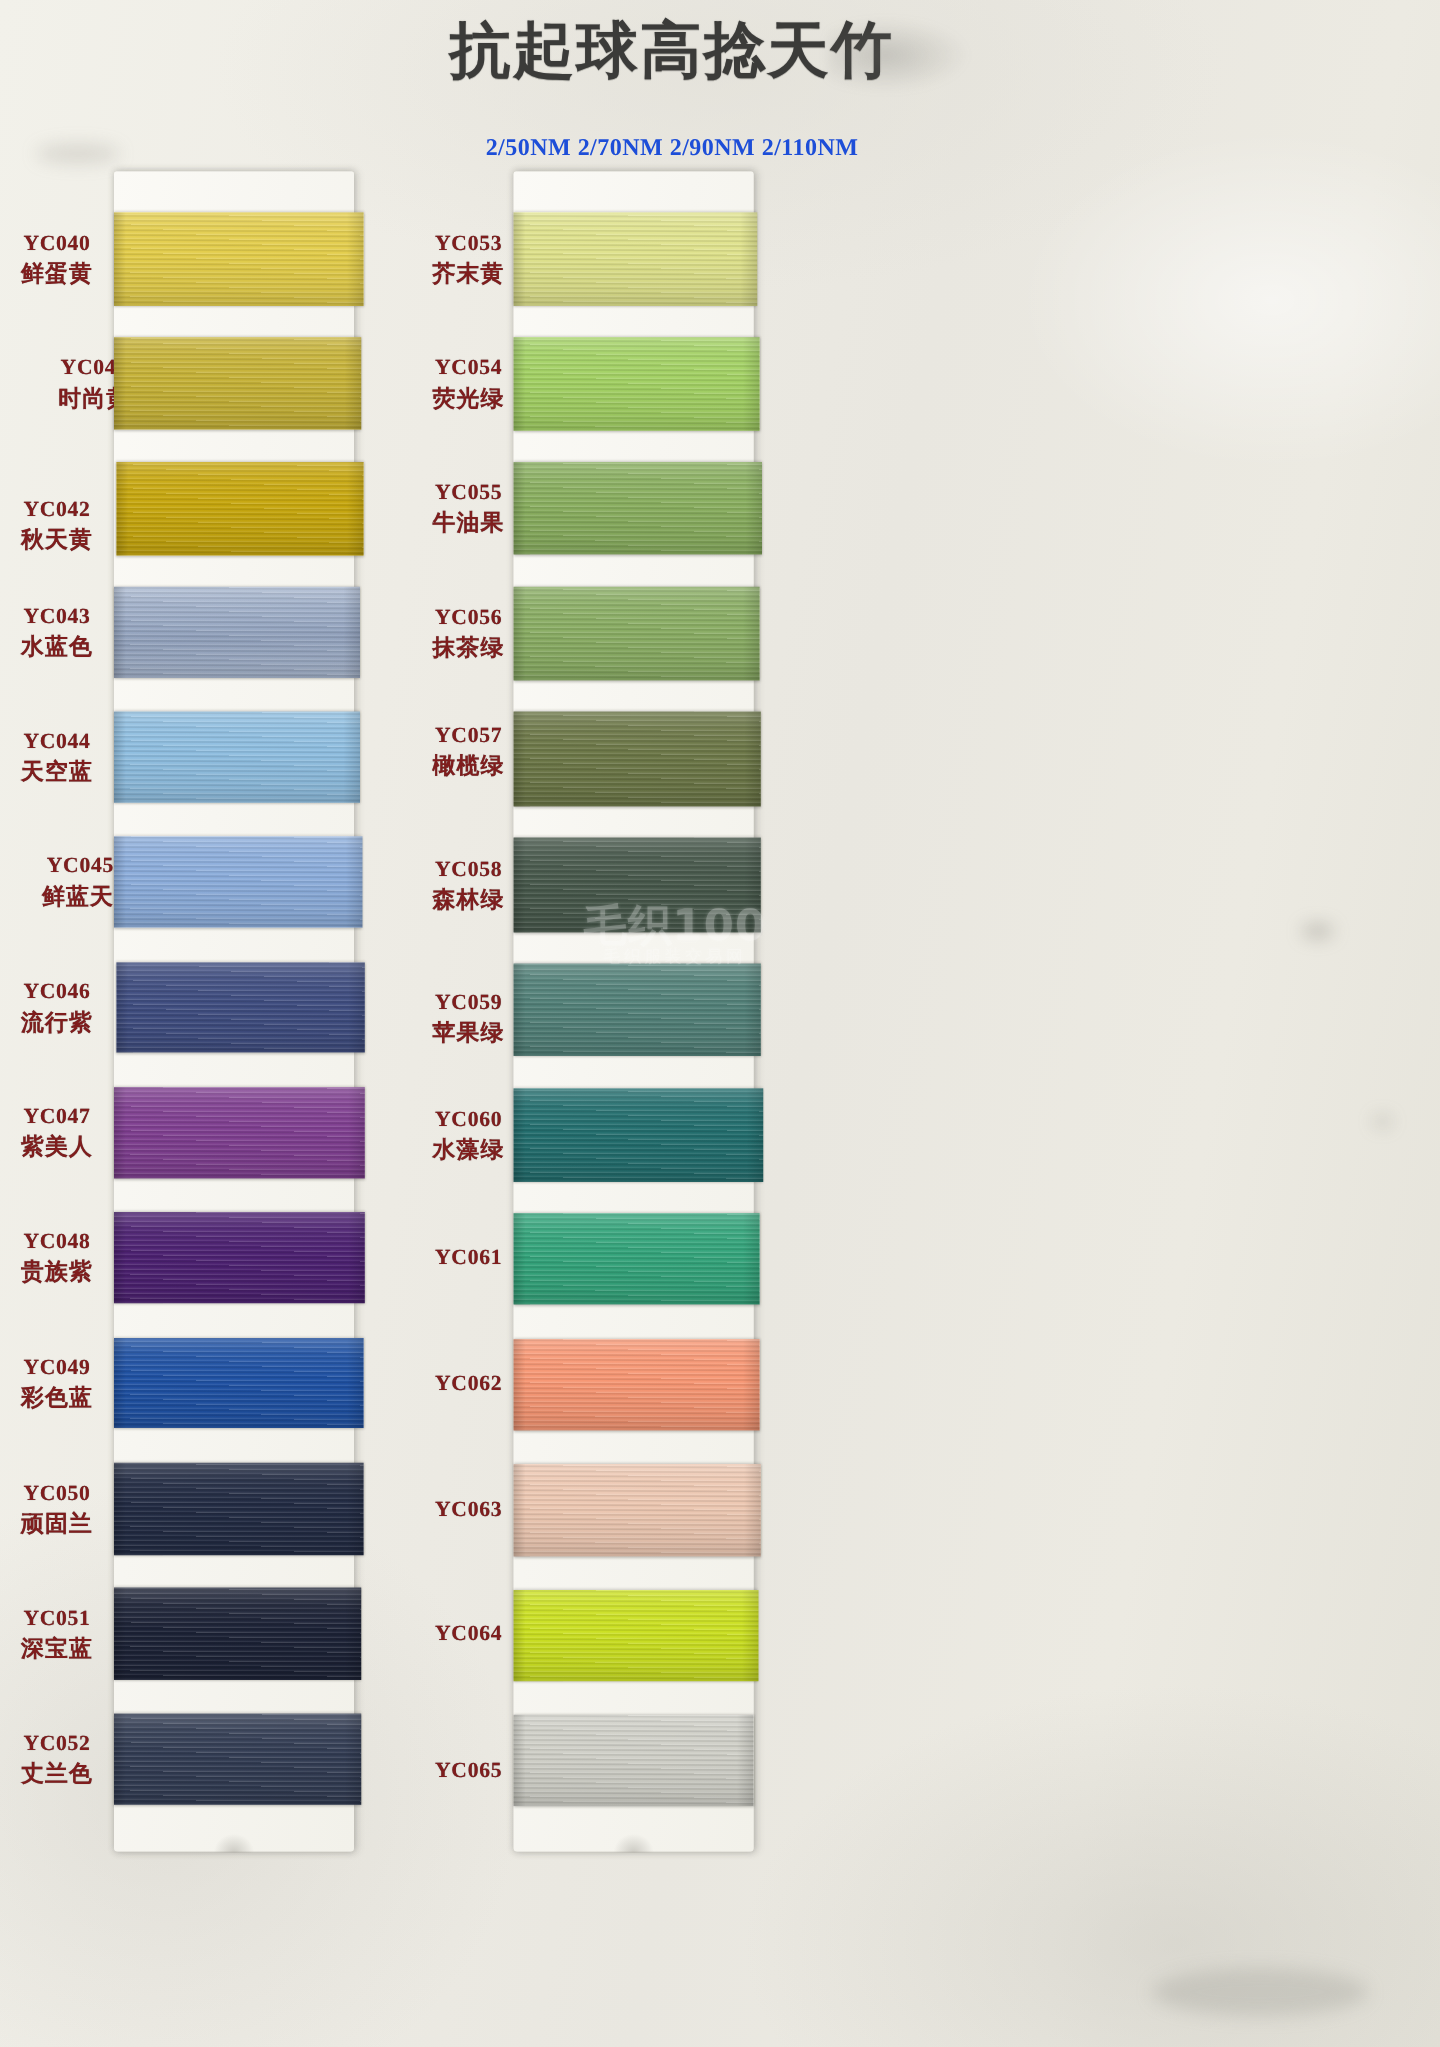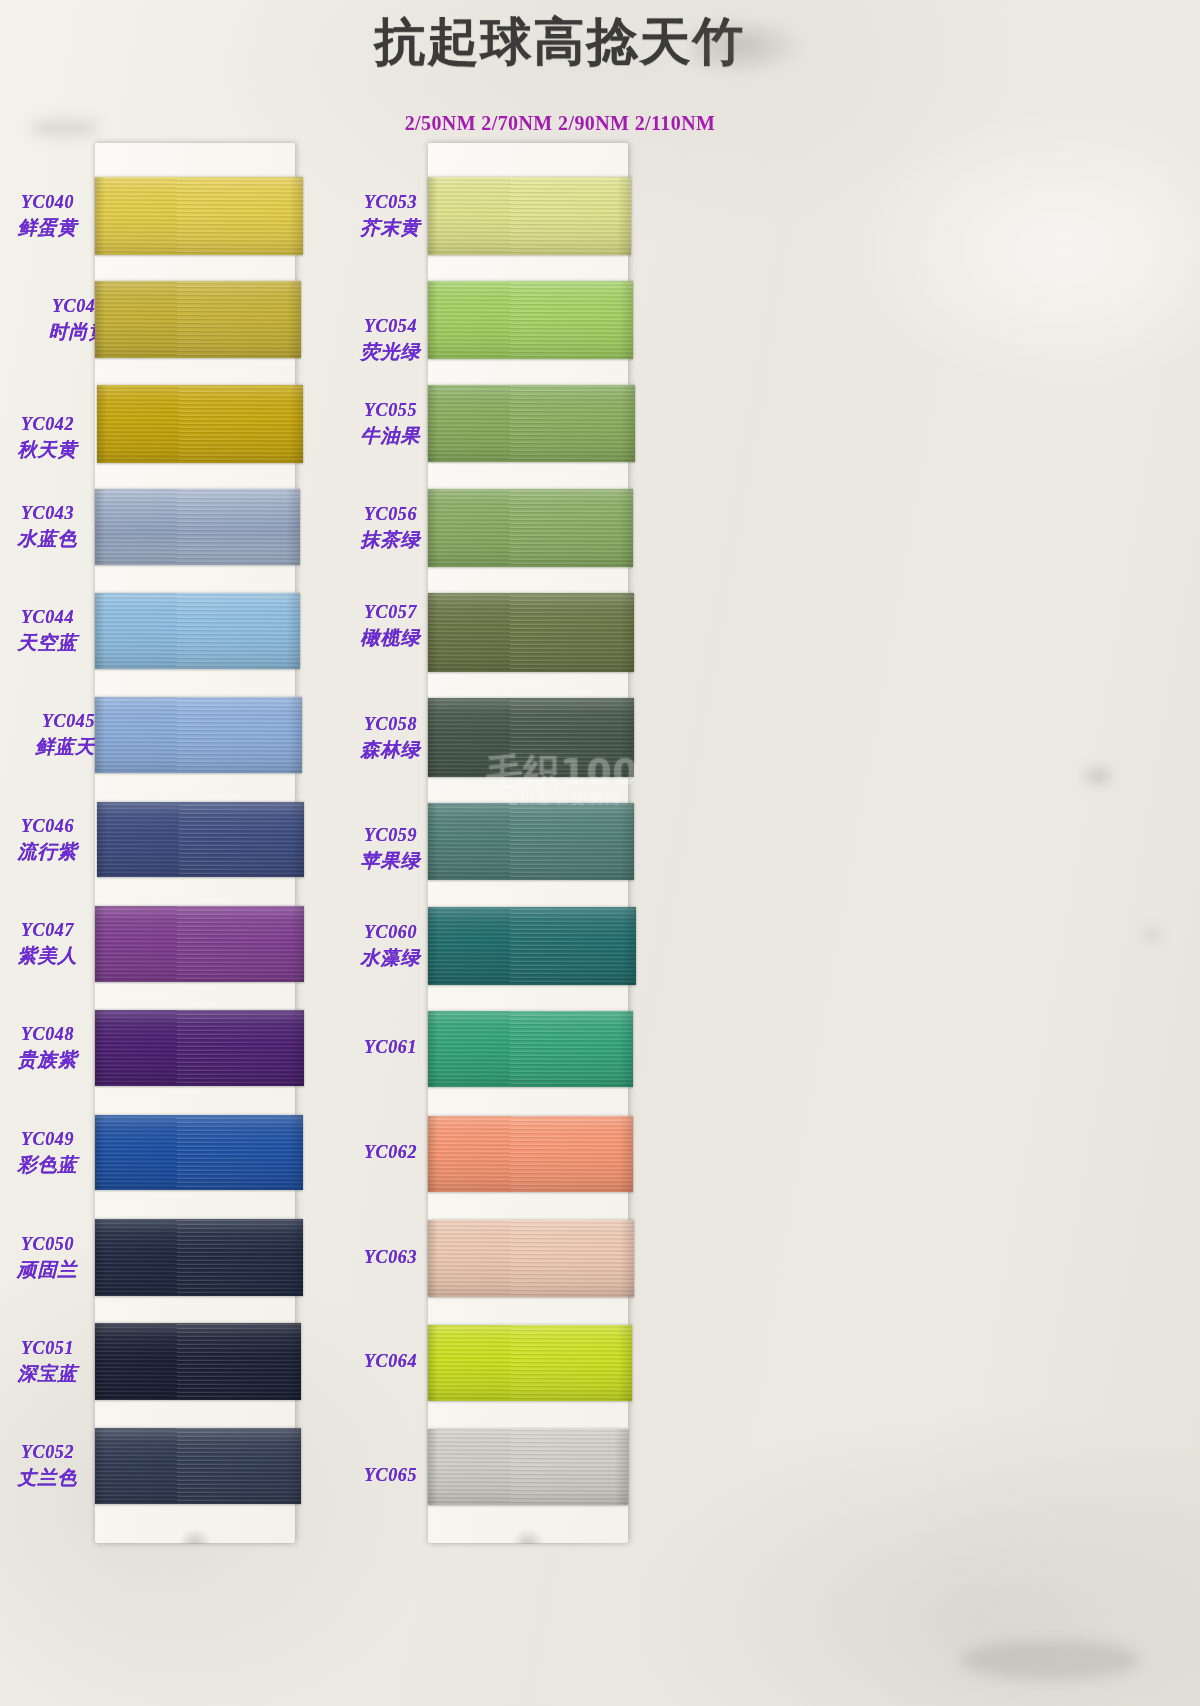--- a/index.html
+++ b/index.html
@@ -34,21 +34,21 @@
   }
   #title-smudge{
     position:absolute;left:690px;top:14px;width:120px;height:64px;
     background:radial-gradient(ellipse at 40% 50%, rgba(110,110,105,.28), rgba(0,0,0,0) 68%);
     filter:blur(4px);pointer-events:none;
   }
   #subtitle{
     position:absolute;left:300px;top:112px;width:520px;
     font-family:"Liberation Serif","DejaVu Serif",serif;
     font-weight:bold;font-size:20px;letter-spacing:.4px;
-    color:#a21caf;white-space:nowrap;
+    color:#1d4ed8;white-space:nowrap;
   }
 
   
   .strip{
     position:absolute;top:143px;width:200px;height:1400px;
     background:linear-gradient(97deg,#fbfaf6 0%,#f7f6f1 40%,#f2f1ea 100%);
     box-shadow:0 0 5px rgba(90,88,82,.28), 2px 0 7px rgba(80,78,72,.18);
     border-radius:2px 2px 3px 3px;
   }
   #strip-left{left:95px;}
@@ -62,23 +62,22 @@
 
   
   .col{position:absolute;top:143px;width:390px;height:1420px;}
   #col-left{left:0px;}
   #col-right{left:333px;}
 
   .row{position:absolute;left:0;width:390px;height:0;}
 
   .label{
     position:absolute;left:0;width:95px;text-align:center;
-    color:#6d28d9;
+    color:#7f1d1d;
     font-family:"Liberation Serif","DejaVu Serif",serif;
-    font-style:italic;
   }
   .label .code{
     display:block;font-size:18px;font-weight:bold;letter-spacing:.6px;
     text-shadow:0 0 .6px rgba(40,40,40,.7);
   }
   .label .cn{
     display:block;font-size:19px;font-weight:bold;margin-top:2px;letter-spacing:1px;
     font-family:"DejaVu Sans","Liberation Sans",sans-serif;
     text-shadow:0 0 .6px rgba(40,40,40,.6);
   }
@@ -307,21 +306,21 @@
         <span class="cn">芥末黄</span>
       </div>
       <div class="swatch" title="YC053 芥末黄" style="left: 95px; top: 0px; width: 203px; height: 78px; background: linear-gradient(178.6deg, rgb(223, 226, 140) 0%, rgb(223, 226, 140) 55%, rgb(223, 226, 140) 100%);">
         <div class="threads"></div>
         <div class="sheen"></div>
         <div class="edgeL"></div>
         <div class="edgeR"></div>
       </div>
     </div>
     <div class="row" style="top: 138px;">
-      <div class="label" style="left: 10px; top: 15px; margin-top: 20px;">
+      <div class="label" style="left: 10px; top: 15px;">
         <span class="code">YC054</span>
         <span class="cn">荧光绿</span>
       </div>
       <div class="swatch" title="YC054 荧光绿" style="left: 95px; top: 0px; width: 205px; height: 78px; background: linear-gradient(178.6deg, rgb(163, 209, 100) 0%, rgb(163, 209, 100) 55%, rgb(163, 209, 100) 100%);">
         <div class="threads"></div>
         <div class="sheen"></div>
         <div class="edgeL"></div>
         <div class="edgeR"></div>
       </div>
     </div>

